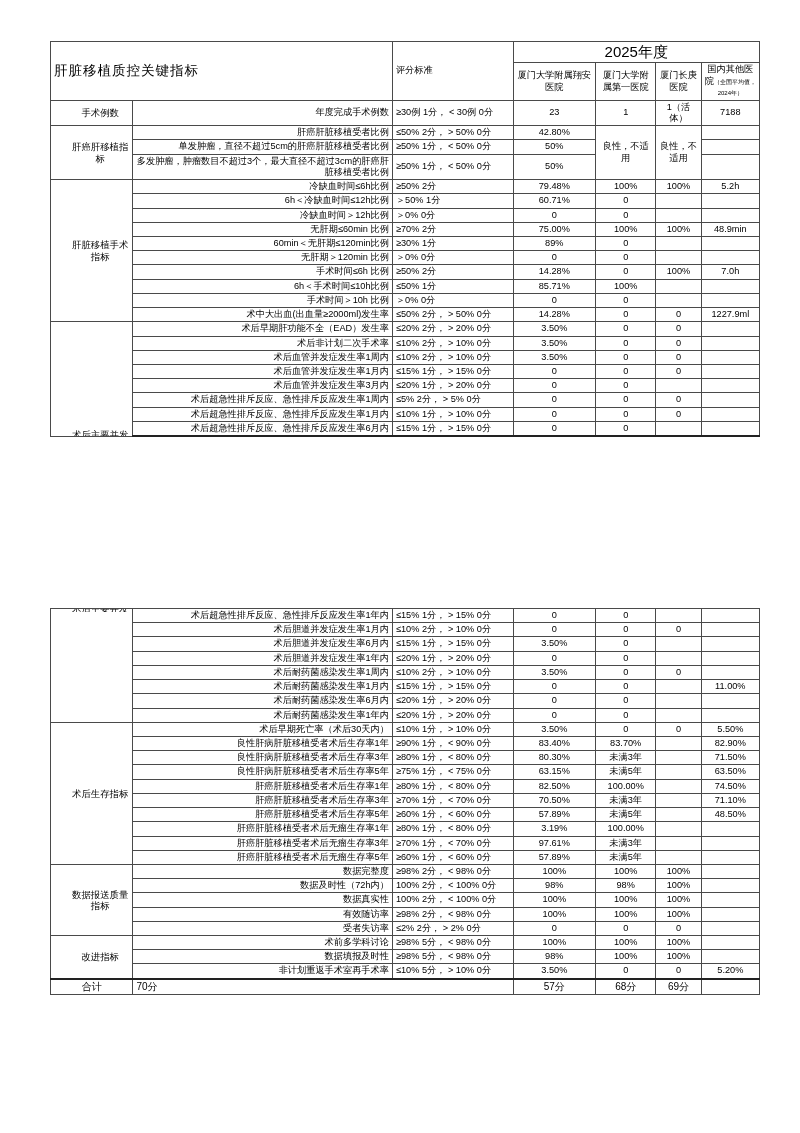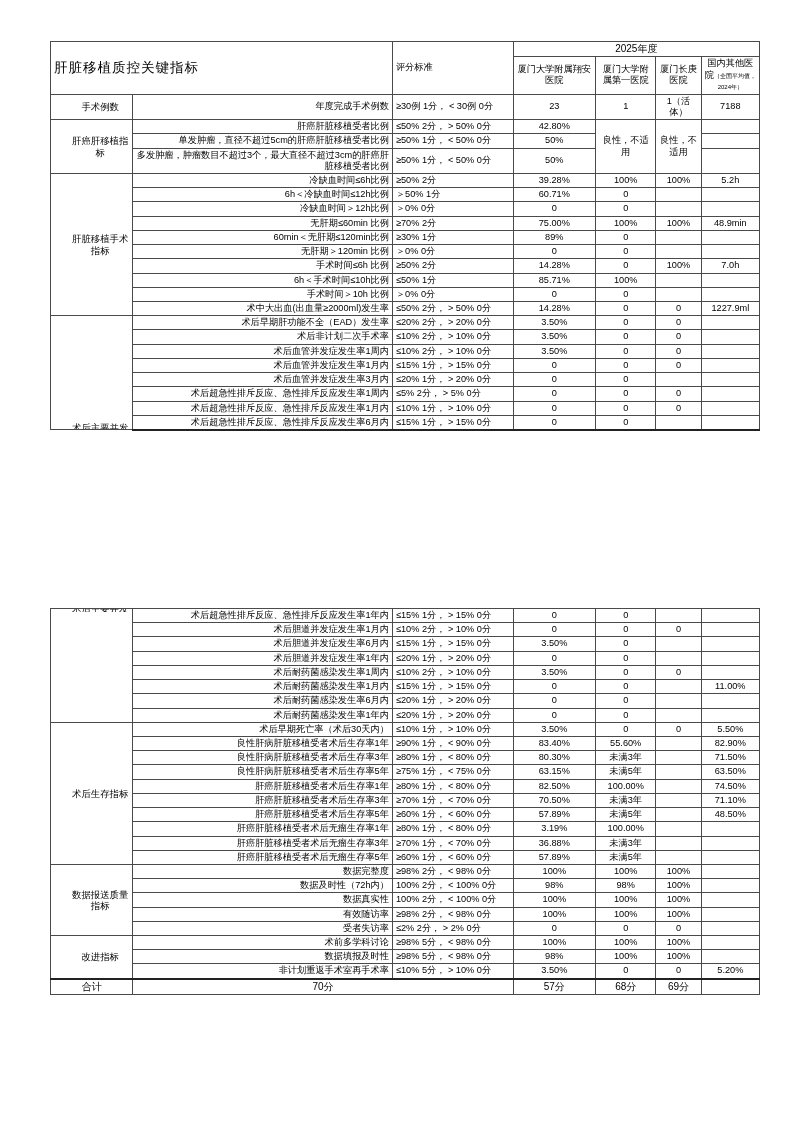--- a/index.html
+++ b/index.html
@@ -28,31 +28,31 @@
   .c-ind{width:258px;text-align:right;}
   .c-std{width:120px;text-align:left;}
   .c-h1{width:82px;text-align:center;}
   .c-h2{width:60px;text-align:center;}
   .c-h3{width:45px;text-align:center;}
   .c-h4{width:58px;text-align:center;}
   .title-cell{
     font-size:13.5px;text-align:left;vertical-align:middle;
     letter-spacing:1px;
   }
-  .yearhdr{text-align:center;font-size:10px;}
+  .yearhdr{text-align:center;font-size:15px;}
   .hosp{text-align:center;font-size:9.2px;line-height:1.25;}
   .hosp .sub{font-size:6px;}
   .sec-label{text-align:center;font-size:9.4px;padding-left:20px;}
   .val{text-align:center;}
   .clipped-label{
     display:block;height:9px;overflow:hidden;
     line-height:1.2;position:relative;top:-7px;text-align:center;font-size:9.4px;
   }
   .total td{font-size:10px;text-align:center;}
-  .total .c-ind{text-align:center;margin-top:16px;}
+  .total .c-ind{text-align:left;margin-top:16px;}
   .thickbot td{border-bottom:2px solid #222;margin-top:8px;}
   .thicktop td{border-top:2px solid #222;}
   .tall{height:28px;}
 </style>
 </head>
 <body>
 
 <div class="page">
 
   <div class="sheet top">
@@ -105,21 +105,21 @@
           <tr>
             <td class="c-ind">多发肿瘤，肿瘤数目不超过3个，最大直径不超过3cm的肝癌肝脏移植受者比例</td>
             <td class="c-std">≥50%   1分， &lt; 50%  0分</td>
             <td class="val">50%</td>
             <td class="val"></td>
           </tr>
           <tr>
             <td class="sec-label" rowspan="10"><span>肝脏移植手术指标</span></td>
             <td class="c-ind">冷缺血时间≤6h比例</td>
             <td class="c-std">≥50%   2分</td>
-            <td class="val">39.28%</td>
+            <td class="val">79.48%</td>
             <td class="val">100%</td>
             <td class="val">100%</td>
             <td class="val">5.2h</td>
           </tr>
           <tr>
             <td class="c-ind">6h＜冷缺血时间≤12h比例</td>
             <td class="c-std">＞50%  1分</td>
             <td class="val">60.71%</td>
             <td class="val">0</td>
             <td class="val"></td>
@@ -345,21 +345,21 @@
             <td class="c-std">≤10%   1分， &gt; 10%  0分</td>
             <td class="val">3.50%</td>
             <td class="val">0</td>
             <td class="val">0</td>
             <td class="val">5.50%</td>
           </tr>
           <tr>
             <td class="c-ind">良性肝病肝脏移植受者术后生存率1年</td>
             <td class="c-std">≥90%   1分， &lt; 90%  0分</td>
             <td class="val">83.40%</td>
-            <td class="val">55.60%</td>
+            <td class="val">83.70%</td>
             <td class="val"></td>
             <td class="val">82.90%</td>
           </tr>
           <tr>
             <td class="c-ind">良性肝病肝脏移植受者术后生存率3年</td>
             <td class="c-std">≥80%   1分， &lt; 80%  0分</td>
             <td class="val">80.30%</td>
             <td class="val">未满3年</td>
             <td class="val"></td>
             <td class="val">71.50%</td>
@@ -400,21 +400,21 @@
             <td class="c-ind">肝癌肝脏移植受者术后无瘤生存率1年</td>
             <td class="c-std">≥80%   1分， &lt; 80%  0分</td>
             <td class="val">3.19%</td>
             <td class="val">100.00%</td>
             <td class="val"></td>
             <td class="val"></td>
           </tr>
           <tr>
             <td class="c-ind">肝癌肝脏移植受者术后无瘤生存率3年</td>
             <td class="c-std">≥70%   1分， &lt; 70%  0分</td>
-            <td class="val">36.88%</td>
+            <td class="val">97.61%</td>
             <td class="val">未满3年</td>
             <td class="val"></td>
             <td class="val"></td>
           </tr>
           <tr>
             <td class="c-ind">肝癌肝脏移植受者术后无瘤生存率5年</td>
             <td class="c-std">≥60%   1分， &lt; 60%  0分</td>
             <td class="val">57.89%</td>
             <td class="val">未满5年</td>
             <td class="val"></td>

